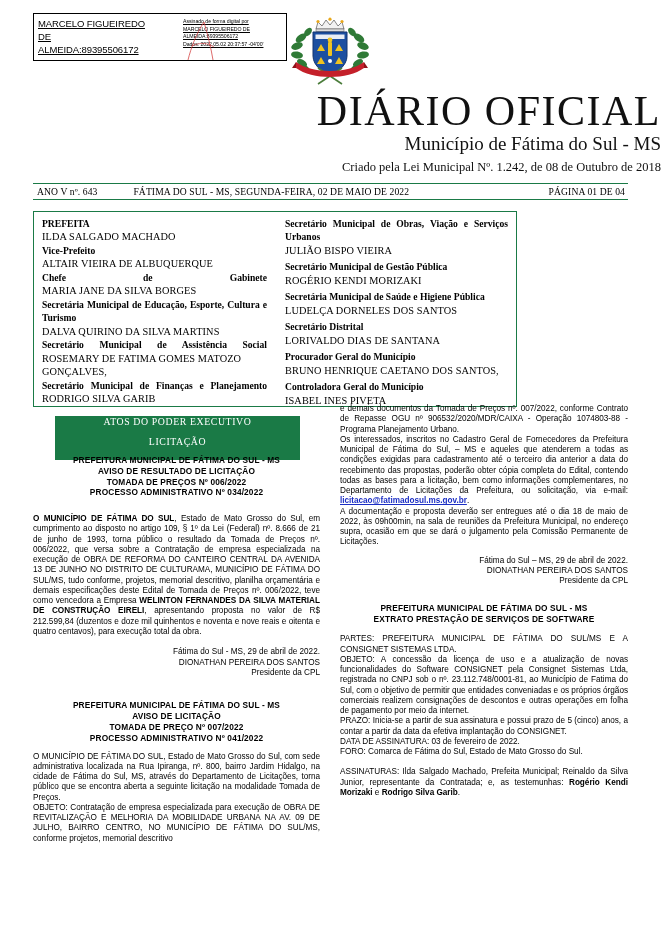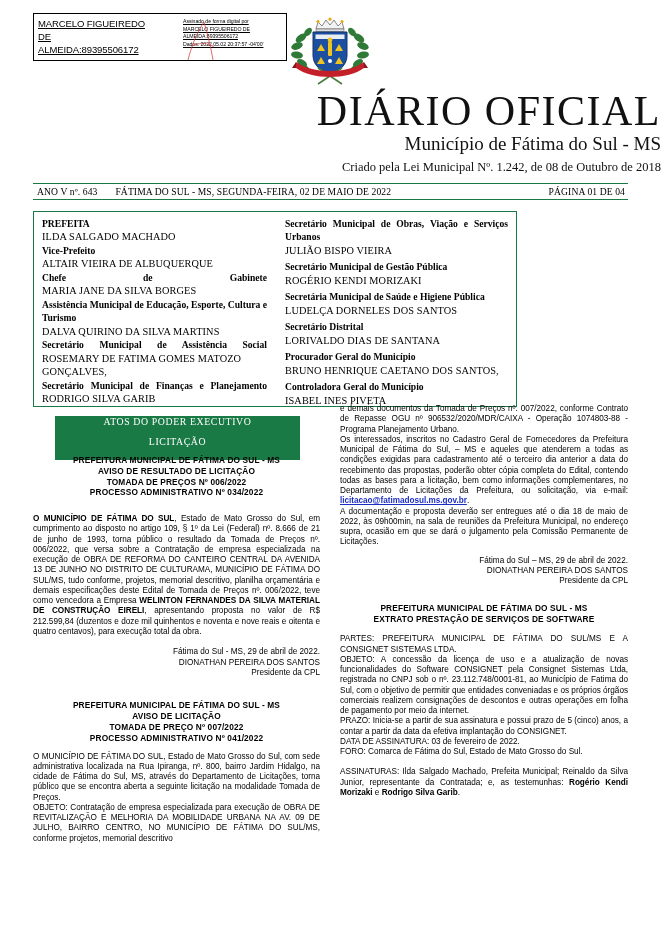--- a/index.html
+++ b/index.html
@@ -111,21 +111,21 @@
     height: 17px;
     box-sizing: border-box;
     display: flex;
     align-items: center;
     font-family: "Liberation Serif", serif;
     font-size: 9.6px;
     letter-spacing: 0.1px;
     white-space: nowrap;
   }
   .issue-left { padding-left: 4px; }
-  .issue-mid  { padding-left: 18px; }
+  .issue-mid  { padding-left: 36px; }
   .issue-right{ margin-left: auto; padding-right: 3px; }
 
   
   .officials {
     position: absolute;
     left: 33px;
     top: 211px;
     width: 484px;
     height: 196px;
     border: 1.6px solid #1a7a46;
@@ -305,21 +305,21 @@
   </div>
 
   <div class="officials">
     <div class="off-col left">
       <div class="off-role">PREFEITA</div>
       <div class="off-name">ILDA SALGADO MACHADO</div>
       <div class="off-role">Vice-Prefeito</div>
       <div class="off-name">ALTAIR VIEIRA DE ALBUQUERQUE</div>
       <div class="off-role">Chefe de Gabinete</div>
       <div class="off-name">MARIA JANE DA SILVA BORGES</div>
-      <div class="off-role">Assistência Municipal de Educação, Esporte, Cultura e Turismo</div>
+      <div class="off-role">Secretária Municipal de Educação, Esporte, Cultura e Turismo</div>
       <div class="off-name">DALVA QUIRINO DA SILVA MARTINS</div>
       <div class="off-role">Secretário Municipal de Assistência Social</div>
       <div class="off-name">ROSEMARY DE FATIMA GOMES MATOZO GONÇALVES,</div>
       <div class="off-role">Secretário Municipal de Finanças e Planejamento</div>
       <div class="off-name">RODRIGO SILVA GARIB</div>
     </div>
     <div class="off-col right">
       <div class="off-role">Secretário Municipal de Obras, Viação e Serviços Urbanos</div>
       <div class="off-name">JULIÃO BISPO VIEIRA</div>
       <div class="off-role">Secretário Municipal de Gestão Pública</div>

